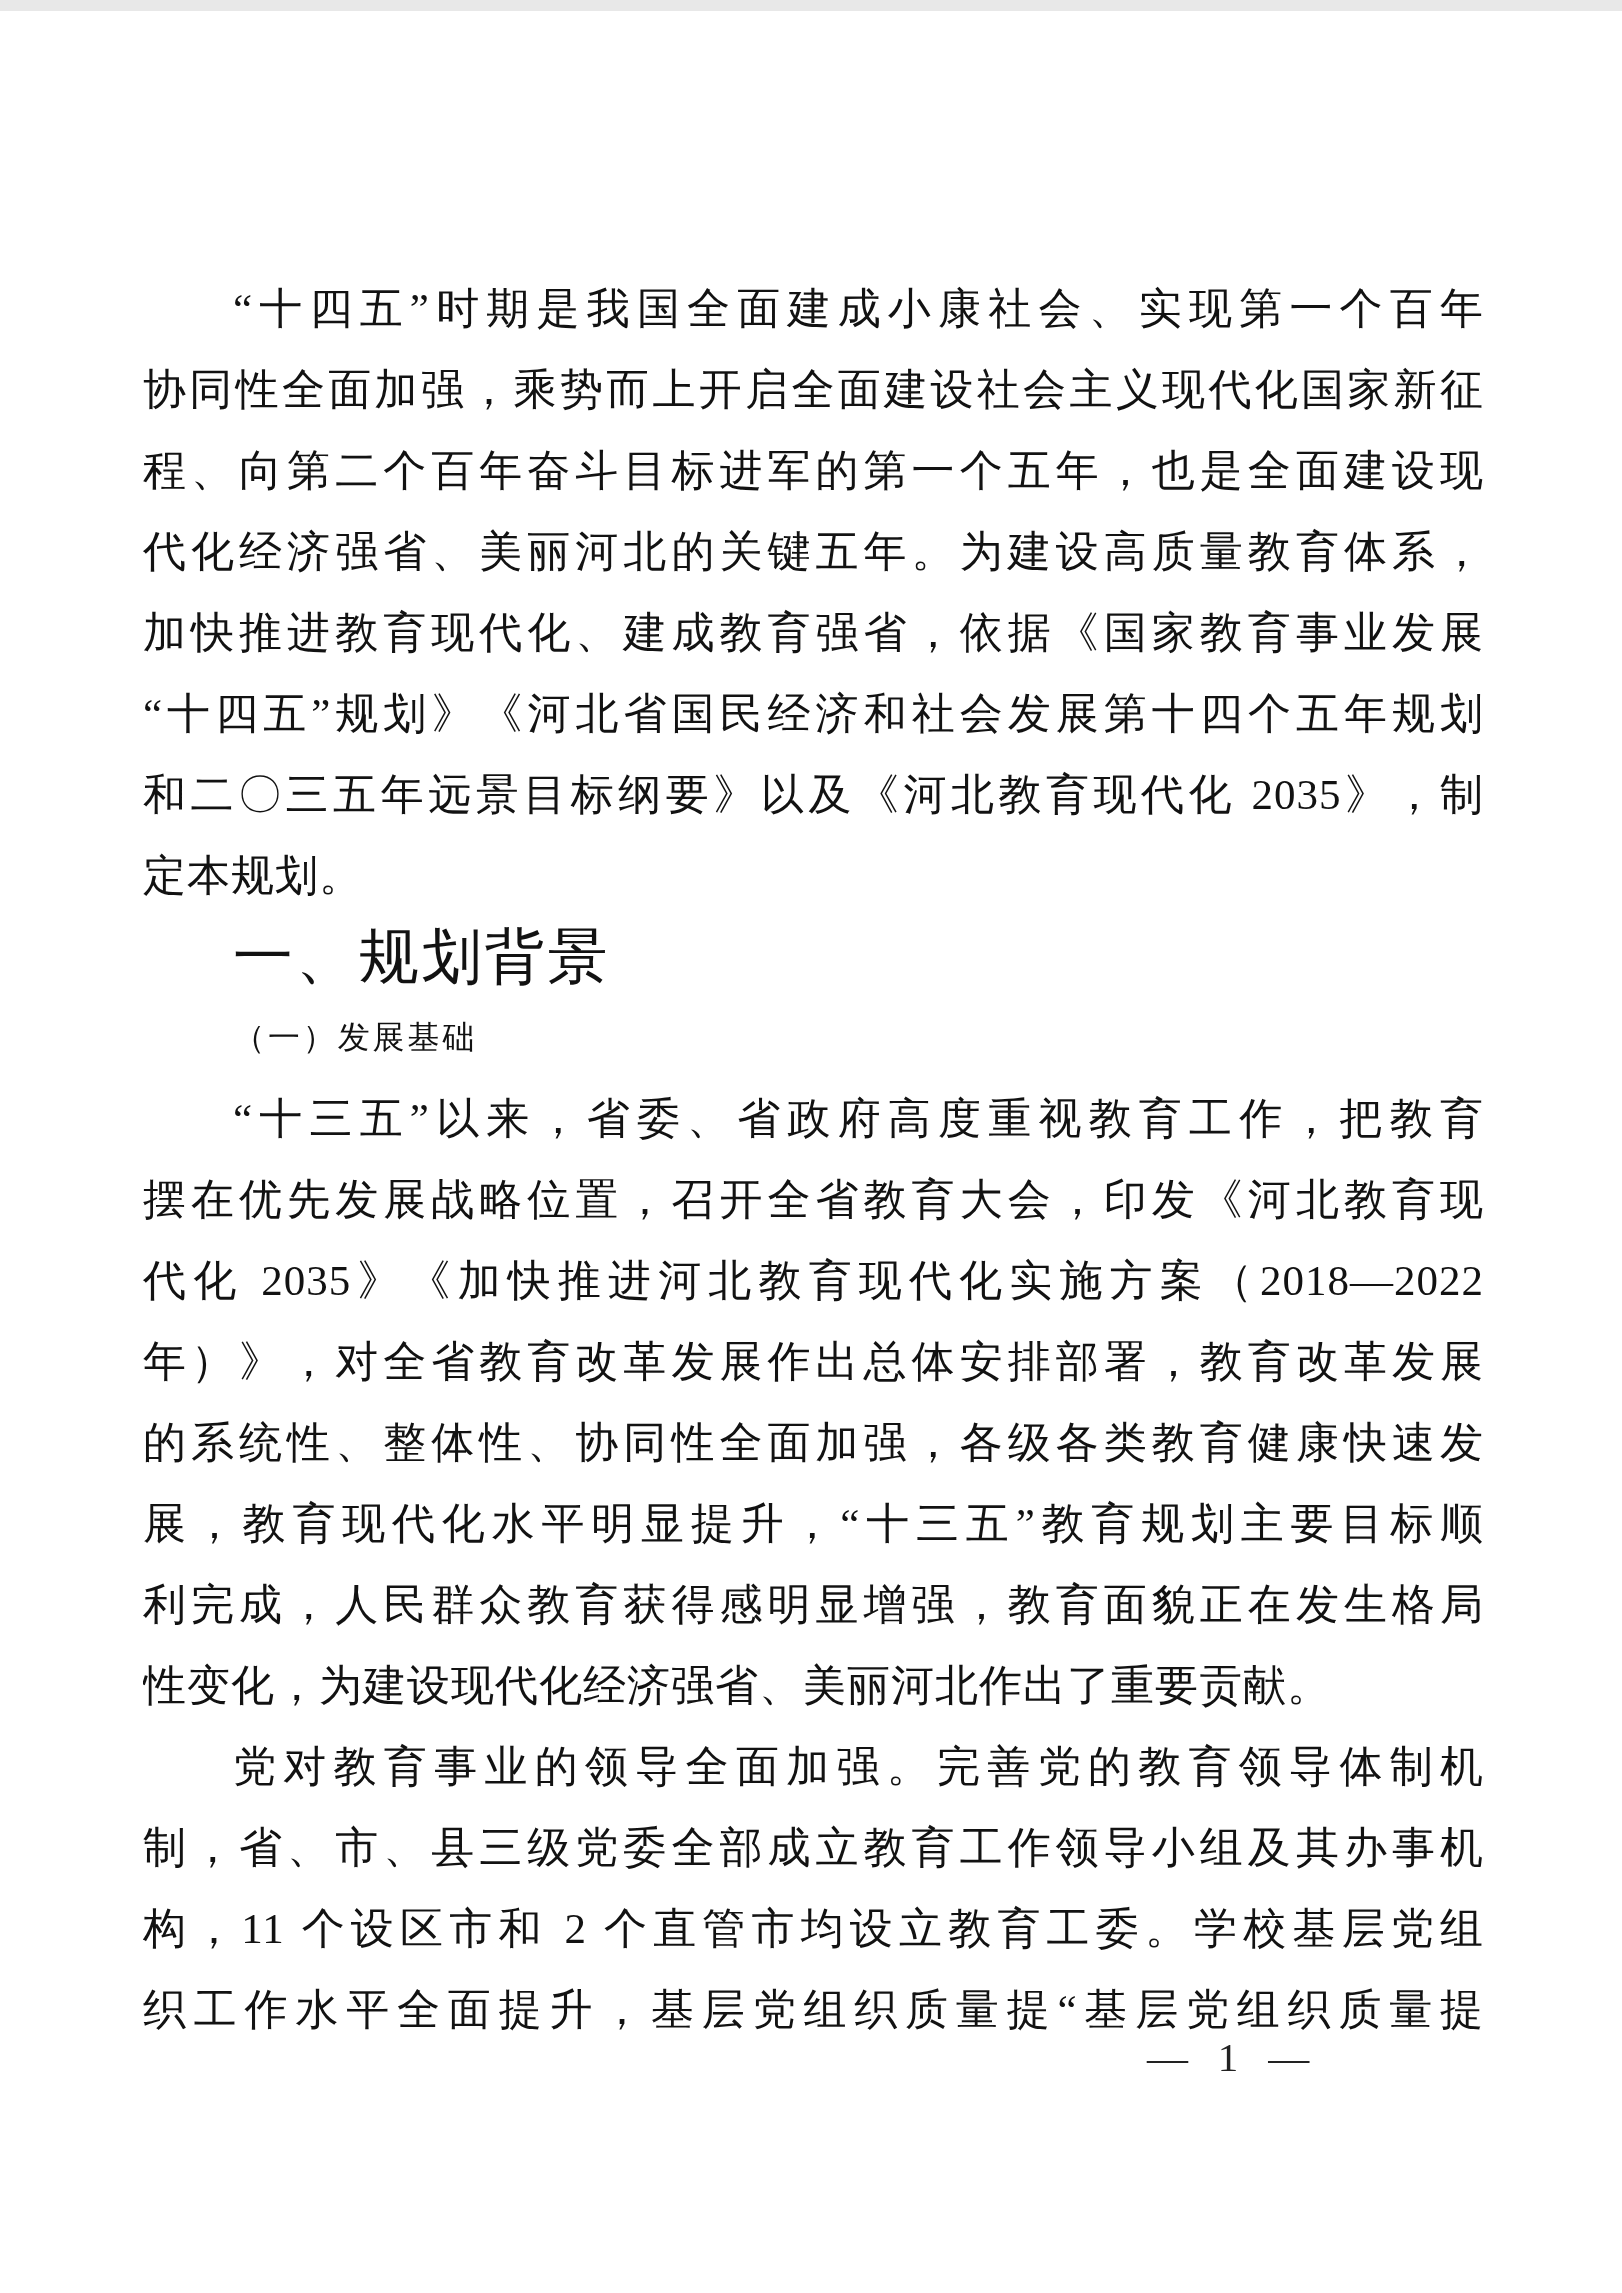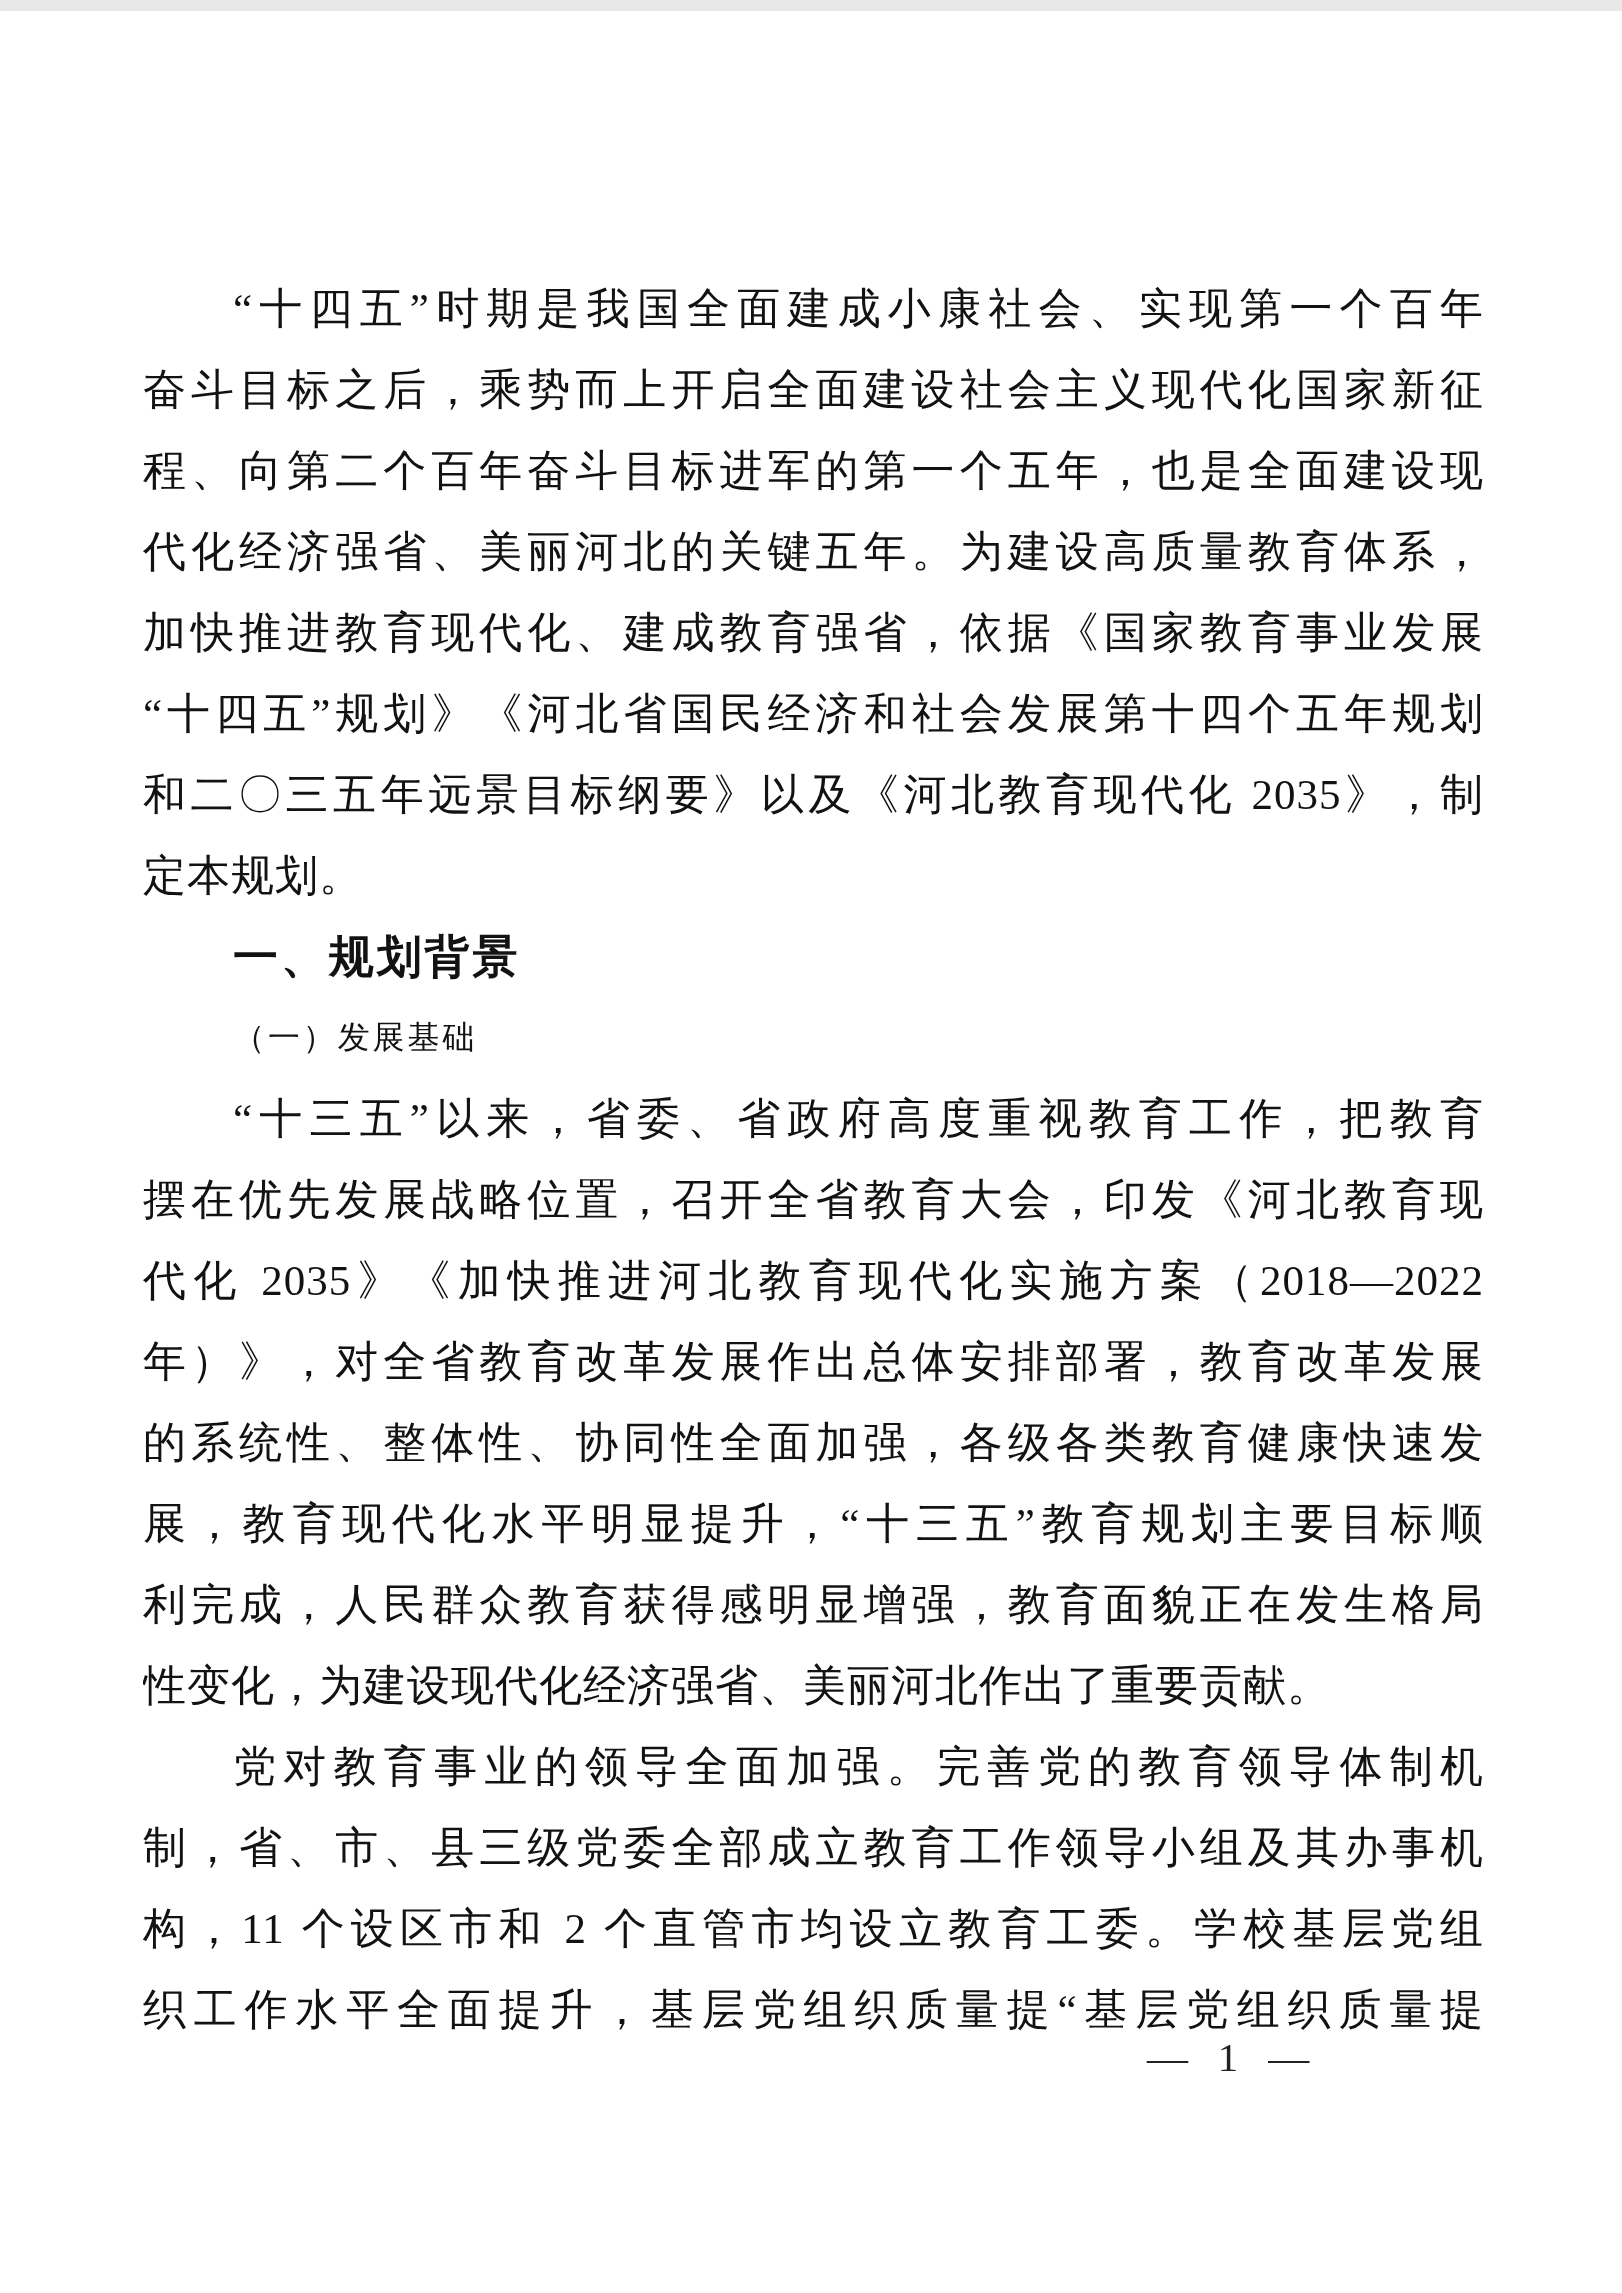--- a/index.html
+++ b/index.html
@@ -30,22 +30,22 @@
     overflow: hidden;
     white-space: nowrap;
   }
   .line.noj {
     text-align: center;
     text-align-last: left;
   }
   .line.indent { text-indent: 90px; }
   .heading-1 {
     font-family: "Liberation Sans", "DejaVu Sans", sans-serif;
-    font-weight: bold;
-    font-size: 45px;
+    font-weight: normal;
+    font-size: 60px;
     text-align: left;
     text-align-last: left;
     text-indent: 90px;
     letter-spacing: 2.9px;
   }
   .heading-2 {
     font-weight: normal;
     font-size: 32px;
     text-align: left;
     text-align-last: left;
@@ -63,21 +63,21 @@
     color: #222;
   }
 </style>
 </head>
 <body>
 
 <div class="page">
   <div class="textblock">
 
     <div class="line indent">“十四五”时期是我国全面建成小康社会、实现第一个百年</div>
-    <div class="line">奋斗目标之后，乘势而上开启全面建设社会主义现代化国家新征</div>
+    <div class="line">协同性全面加强，乘势而上开启全面建设社会主义现代化国家新征</div>
     <div class="line">程、向第二个百年奋斗目标进军的第一个五年，也是全面建设现</div>
     <div class="line">代化经济强省、美丽河北的关键五年。为建设高质量教育体系，</div>
     <div class="line">加快推进教育现代化、建成教育强省，依据《国家教育事业发展</div>
     <div class="line">“十四五”规划》《河北省国民经济和社会发展第十四个五年规划</div>
     <div class="line">和二〇三五年远景目标纲要》以及《河北教育现代化 2035》，制</div>
     <div class="line noj">定本规划。</div>
 
     <div class="line heading-1 noj">一、规划背景</div>
     <div class="line heading-2 noj">（一）发展基础</div>
 

